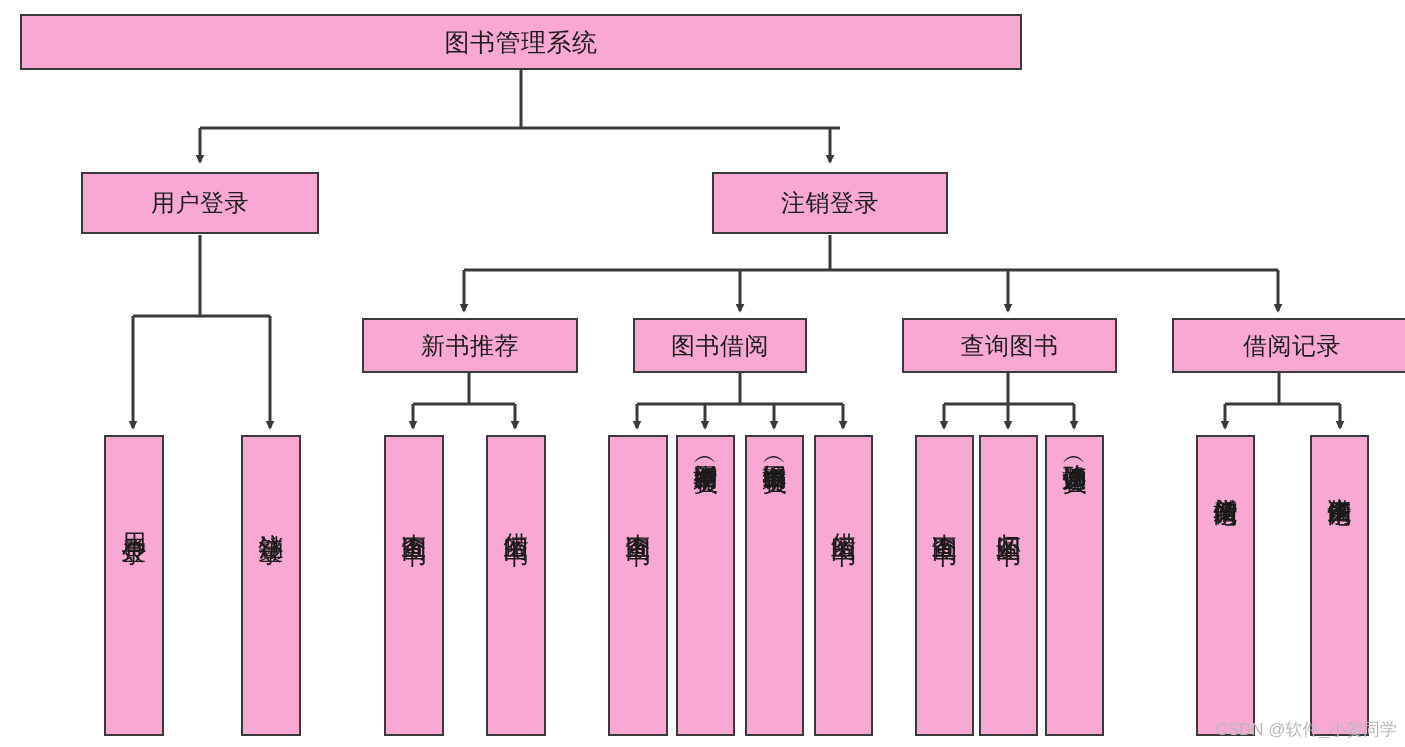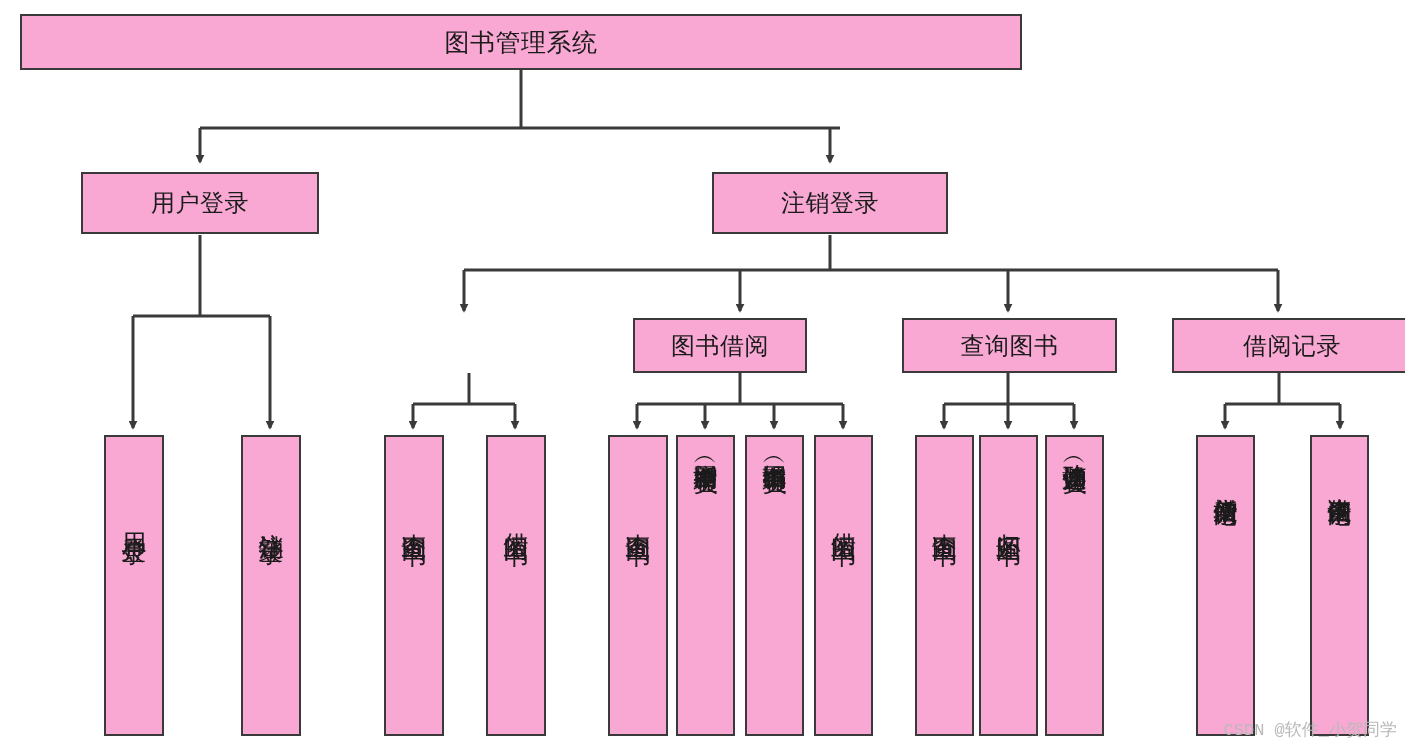--- a/index.html
+++ b/index.html
@@ -68,21 +68,20 @@
     letter-spacing: 1px;
   }
   #watermark {
     position: absolute;
     right: 8px;
     bottom: 6px;
     font-size: 17px;
     color: #b9b9b9;
     white-space: nowrap;
     pointer-events: none;
-    font-family: Liberation Mono, monospace;
   }
 </style>
 </head>
 <body>
 
 <div id="diagram-canvas">
 
   <svg id="edge-layer" viewBox="0 0 1405 747" xmlns="http://www.w3.org/2000/svg">
     <defs>
       <marker id="arrowhead" markerWidth="9" markerHeight="9" refX="7.2" refY="4.5" orient="auto" markerUnits="userSpaceOnUse">
@@ -138,20 +137,23 @@
   </div>
 
   <div class="node horizontal" style="left:81px; top:172px; width:238px; height:62px;">
     <span class="node-label">用户登录</span>
   </div>
 
   <div class="node horizontal" style="left:712px; top:172px; width:236px; height:62px;">
     <span class="node-label">注销登录</span>
   </div>
 
+  <div class="node horizontal" style="left:362px; top:318px; width:216px; height:55px;">
+    <span class="node-label">新书推荐</span>
+  </div>
 
   <div class="node horizontal" style="left:633px; top:318px; width:174px; height:55px;">
     <span class="node-label">图书借阅</span>
   </div>
 
   <div class="node horizontal" style="left:902px; top:318px; width:215px; height:55px;">
     <span class="node-label">查询图书</span>
   </div>
 
   <div class="node horizontal" style="left:1172px; top:318px; width:240px; height:55px;">

